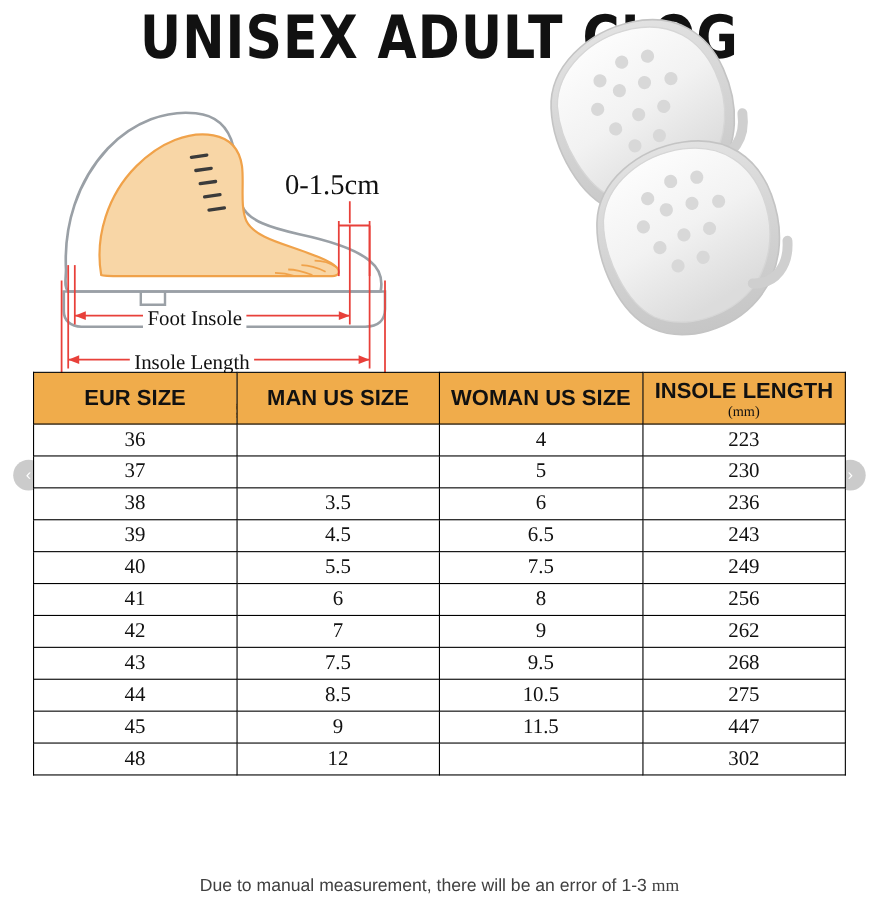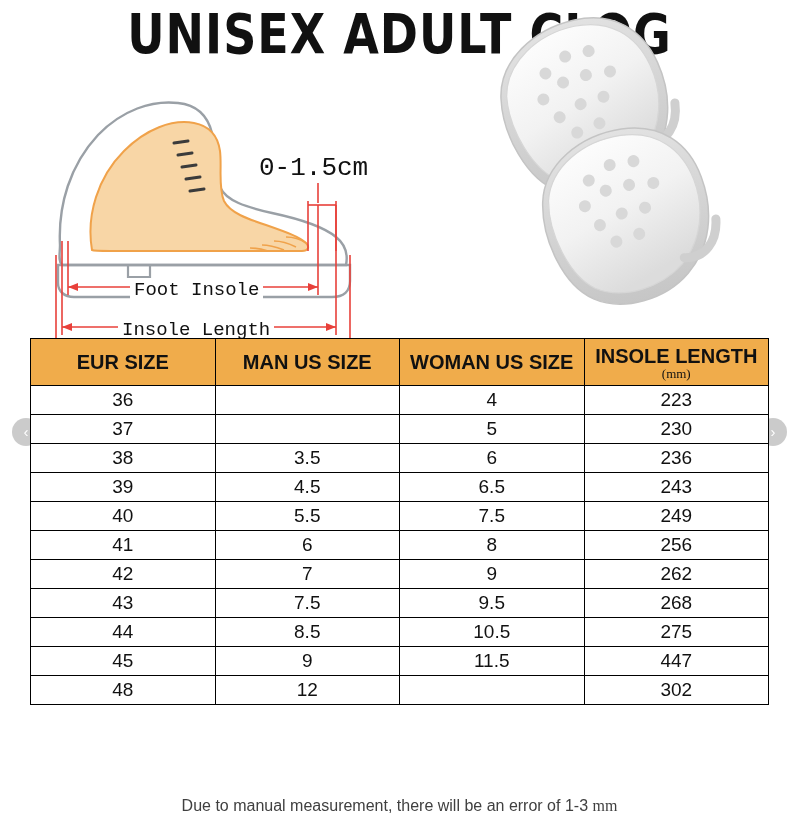--- a/index.html
+++ b/index.html
@@ -36,21 +36,21 @@
     position: absolute;
     left: 0px;
     top: 55px;
     width: 420px;
     height: 280px;
   }
   #diagram svg { display: block; }
 
   .dim-label {
     position: absolute;
-    font-family: Liberation Mono, monospace;
+    font-family: Liberation Serif, serif;
     font-size: 19px;
     color: #111111;
     background: #ffffff;
     padding: 0 4px;
     white-space: nowrap;
   }
   #lbl-gap {
     position: absolute;
     left: 255px;
     top: 98px;
@@ -94,21 +94,21 @@
     font-size: 20px;
     height: 46px;
   }
   #size-table thead th .sub {
     display: block;
     font-size: 13px;
     font-weight: normal;
     line-height: 12px;
     font-family: Liberation Serif, serif;
   }
-  #size-table tbody td { background: #ffffff; }
+  #size-table tbody td { background: #ffffff; font-family: Liberation Serif, serif; }
 
   
   #note {
     position: absolute;
     left: 0;
     top: 797px;
     width: 799px;
     text-align: center;
     font-size: 16px;
     color: #404040;

